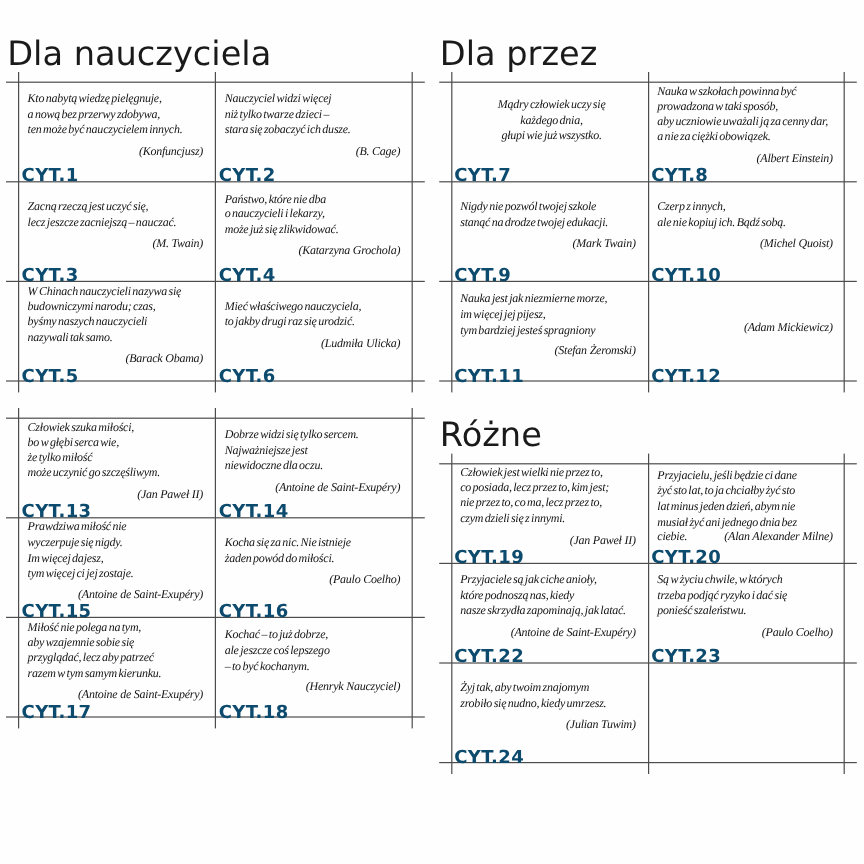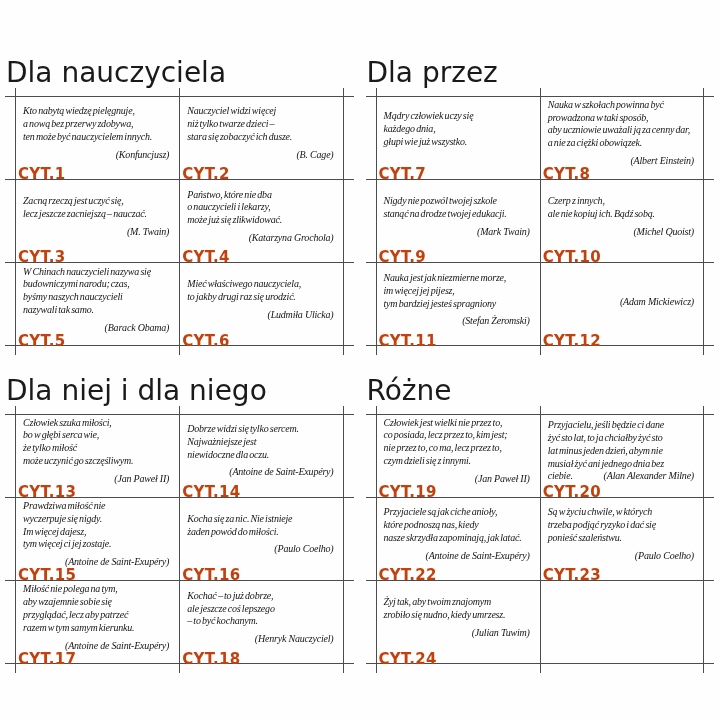--- a/index.html
+++ b/index.html
@@ -4,21 +4,21 @@
 <style>
   html, body { margin: 0; padding: 0; }
   body {
     width: 720px; height: 720px;
     background: #fefefe;
     color: #141414;
     font-family: "DejaVu Sans", "Liberation Sans", sans-serif;
     overflow: hidden;
   }
   .page {
-    padding: 58px 6px 0 5px;
+    padding: 30px 6px 0 5px;
     display: grid;
     grid-template-columns: 1fr 1fr;
     column-gap: 12px;
     row-gap: 30px;
   }
   .section { position: relative; }
   .section-title {
     font-size: 28px;
     font-weight: 400;
     line-height: 1.1;
@@ -55,39 +55,39 @@
   }
   .qtext {
     font-family: "Liberation Serif", "DejaVu Serif", serif;
     font-style: italic;
     font-size: 10px;
     line-height: 1.28;
     white-space: pre-line;
     letter-spacing: -0.2px;
     word-spacing: -1px;
   }
-  .qtext.center { text-align: left; }
+  .qtext.center { text-align: center; }
   .qauthor {
     font-family: "Liberation Serif", "DejaVu Serif", serif;
     font-style: italic;
     font-size: 10px;
     letter-spacing: -0.2px;
     text-align: right;
     padding-right: 6px;
     margin-top: 5px;
     min-height: 1px;
   }
   .qauthor.inline { margin-top: -13px; }
   .qlabel {
     position: absolute; left: 3px; bottom: -4px;
     font-family: "DejaVu Sans", "Liberation Sans", sans-serif;
     font-weight: bold;
     font-size: 15px;
     letter-spacing: 0.3px;
-    color: #c2410c;
+    color: #0c4a6e;
     z-index: 2;
     margin-top: 40px;
   }
 </style>
 </head>
 <body>
 
 <div class="page">
 
   <div class="section">
@@ -217,21 +217,20 @@
           <div class="qbody">
             <div class="qauthor">(Adam Mickiewicz)</div>
           </div>
           <div class="qlabel">CYT.12</div>
         </div>
       </div>
     </div>
   </div>
 
   <div class="section">
-    <h2 class="section-title">Dla niej i dla niego</h2>
     <div class="qtable">
       <i class="vl left"></i>
       <i class="vl mid"></i>
       <i class="vl right"></i>
       <i class="hl r0"></i>
       <i class="hl r1"></i>
       <i class="hl r2"></i>
       <i class="hl r3"></i>
       <div class="cells">
         <div class="qcell">

